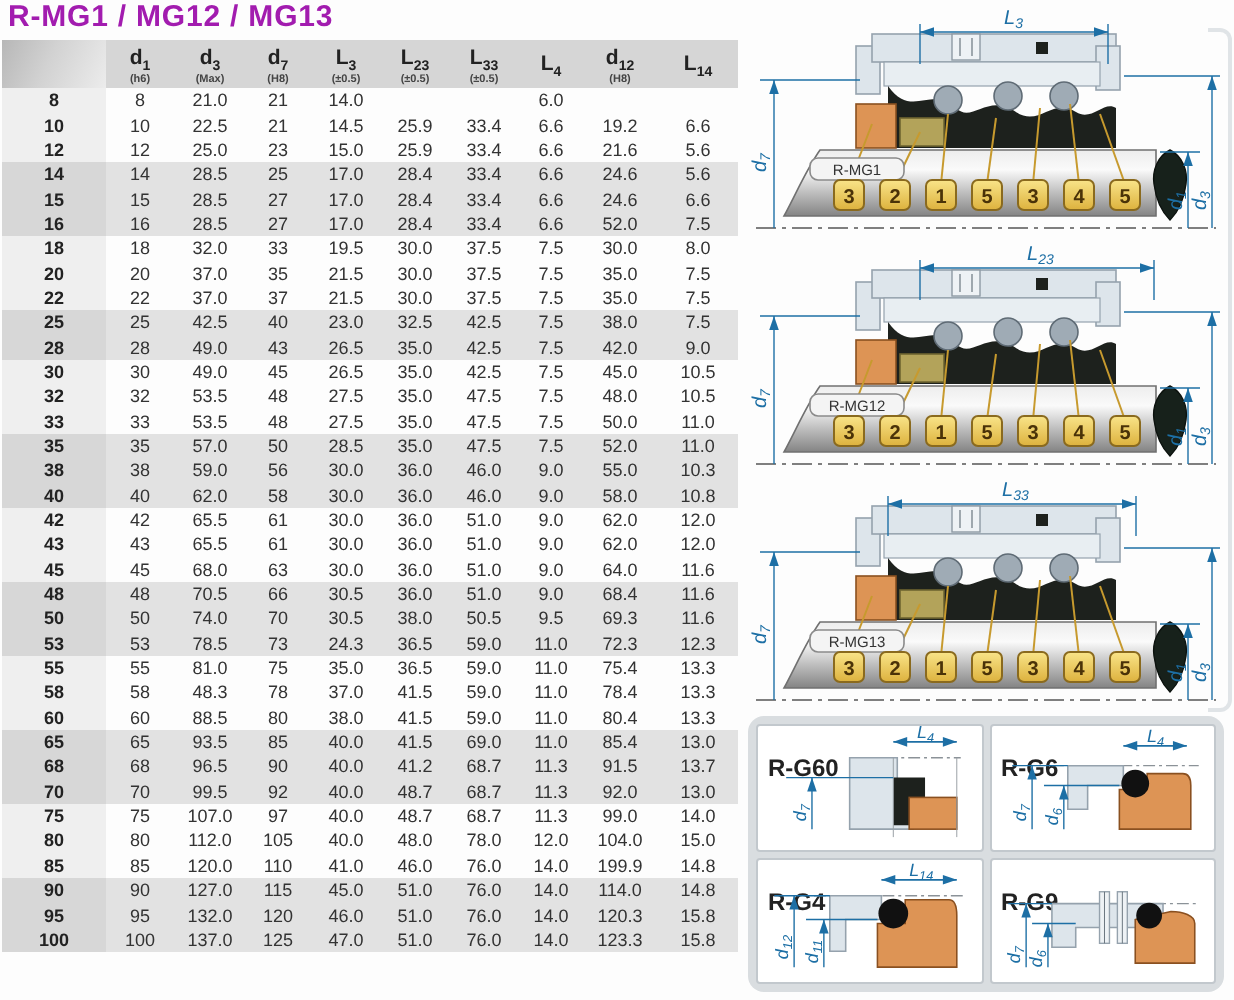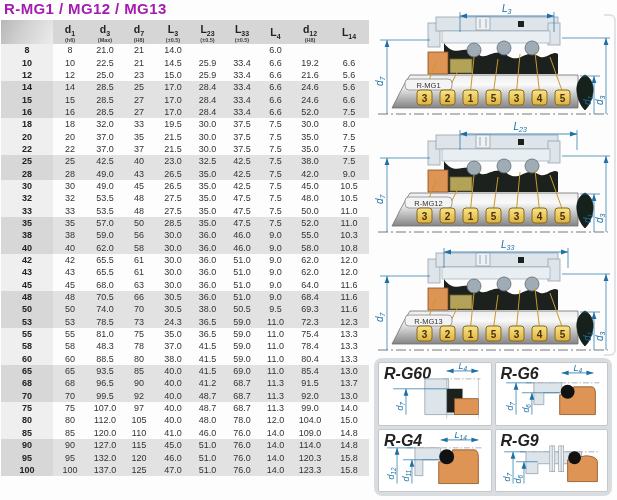--- a/index.html
+++ b/index.html
@@ -27,21 +27,21 @@
   .seal-diagram{width:240px;height:118px;}
   .seal-diagram svg{display:block;}
 
   .edge-frame{position:absolute;right:1px;top:14px;width:10px;height:338px;
     border:2px solid #e0e4e7;border-left:none;border-radius:0 6px 6px 0;}
 
   .seat-panel{position:absolute;left:374px;top:358px;width:238px;height:138px;
     background:#d9dde0;border-radius:8px;padding:4px;box-sizing:border-box;
     display:grid;grid-template-columns:1fr 1fr;grid-template-rows:1fr 1fr;gap:3px;}
   .seat-box{position:relative;background:#ffffff;border:1px solid #c2c8cd;border-radius:2px;overflow:hidden;}
-  .seat-label{position:absolute;left:5px;top:2px;font-size:16px;font-weight:bold;color:#222;font-style:italic;}
+  .seat-label{position:absolute;left:5px;top:14px;font-size:12px;font-weight:bold;color:#222;}
   .seat-svg{position:absolute;left:0;top:0;width:100%;height:100%;}
 
   
   text.dim{font-family:"Liberation Sans", sans-serif;font-style:italic;fill:#1d6fa5;font-size:10px;}
   text.dim .ss{font-size:7px;}
   text.sdim{font-family:"Liberation Sans", sans-serif;font-style:italic;fill:#1d6fa5;font-size:9px;}
   text.sdim .ss{font-size:6.5px;}
 </style>
 </head>
 <body>
@@ -441,21 +441,21 @@
           </tr>
           <tr>
             <td class="c0">85</td>
             <td>85</td>
             <td>120.0</td>
             <td>110</td>
             <td>41.0</td>
             <td>46.0</td>
             <td>76.0</td>
             <td>14.0</td>
-            <td>109.0</td>
+            <td>199.9</td>
             <td>14.8</td>
           </tr>
           <tr class="alt">
             <td class="c0">90</td>
             <td>90</td>
             <td>127.0</td>
             <td>115</td>
             <td>45.0</td>
             <td>51.0</td>
             <td>76.0</td>

